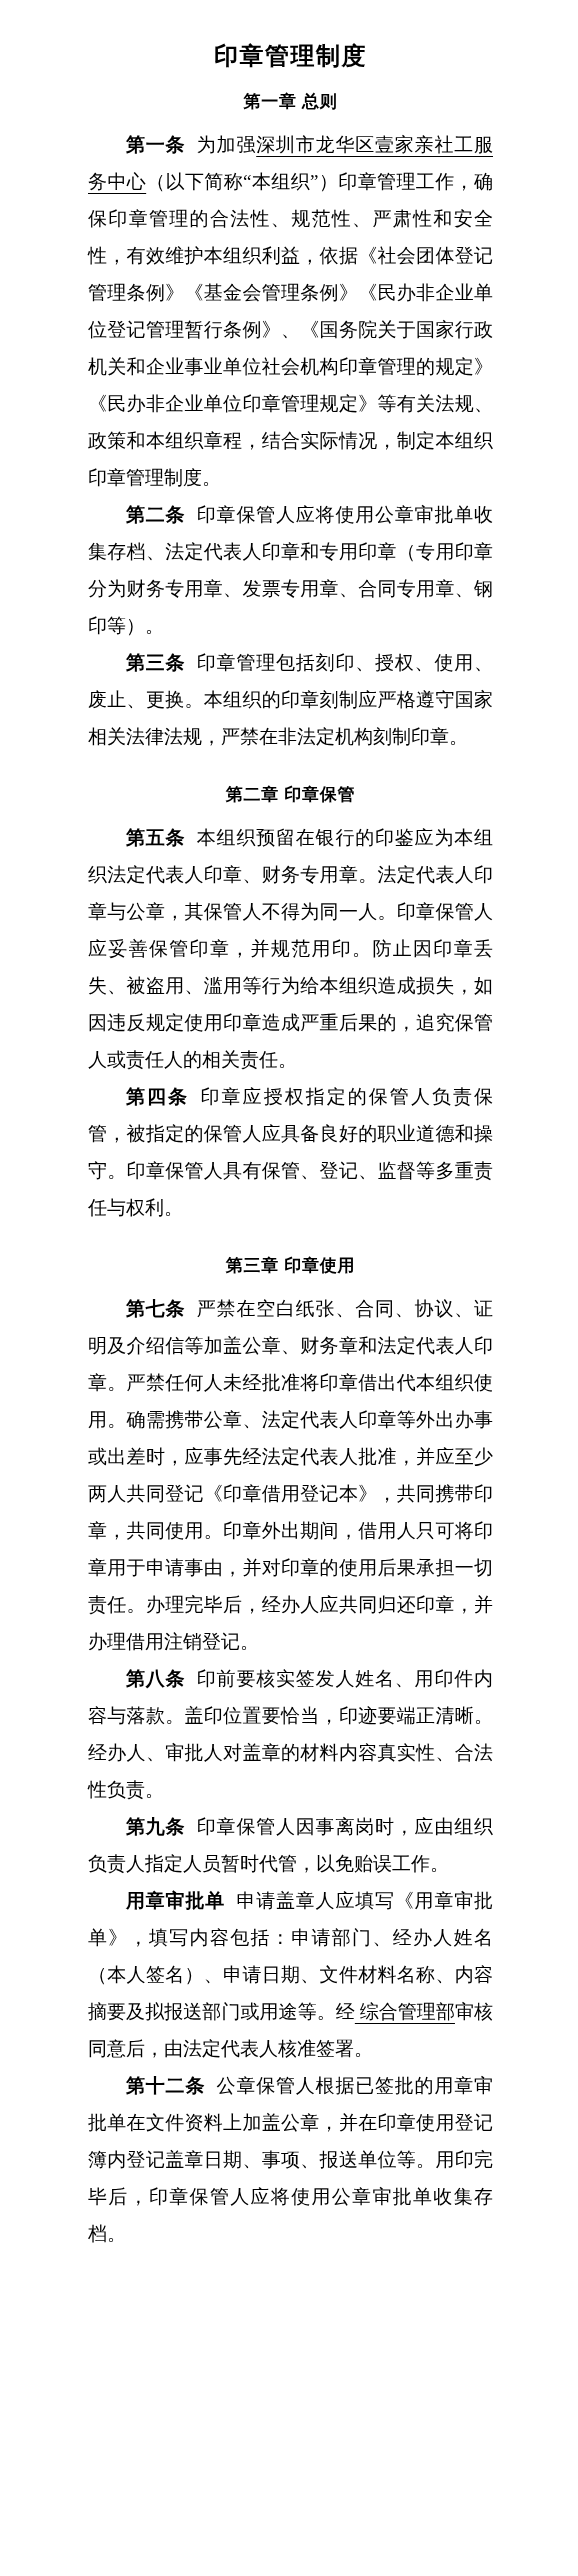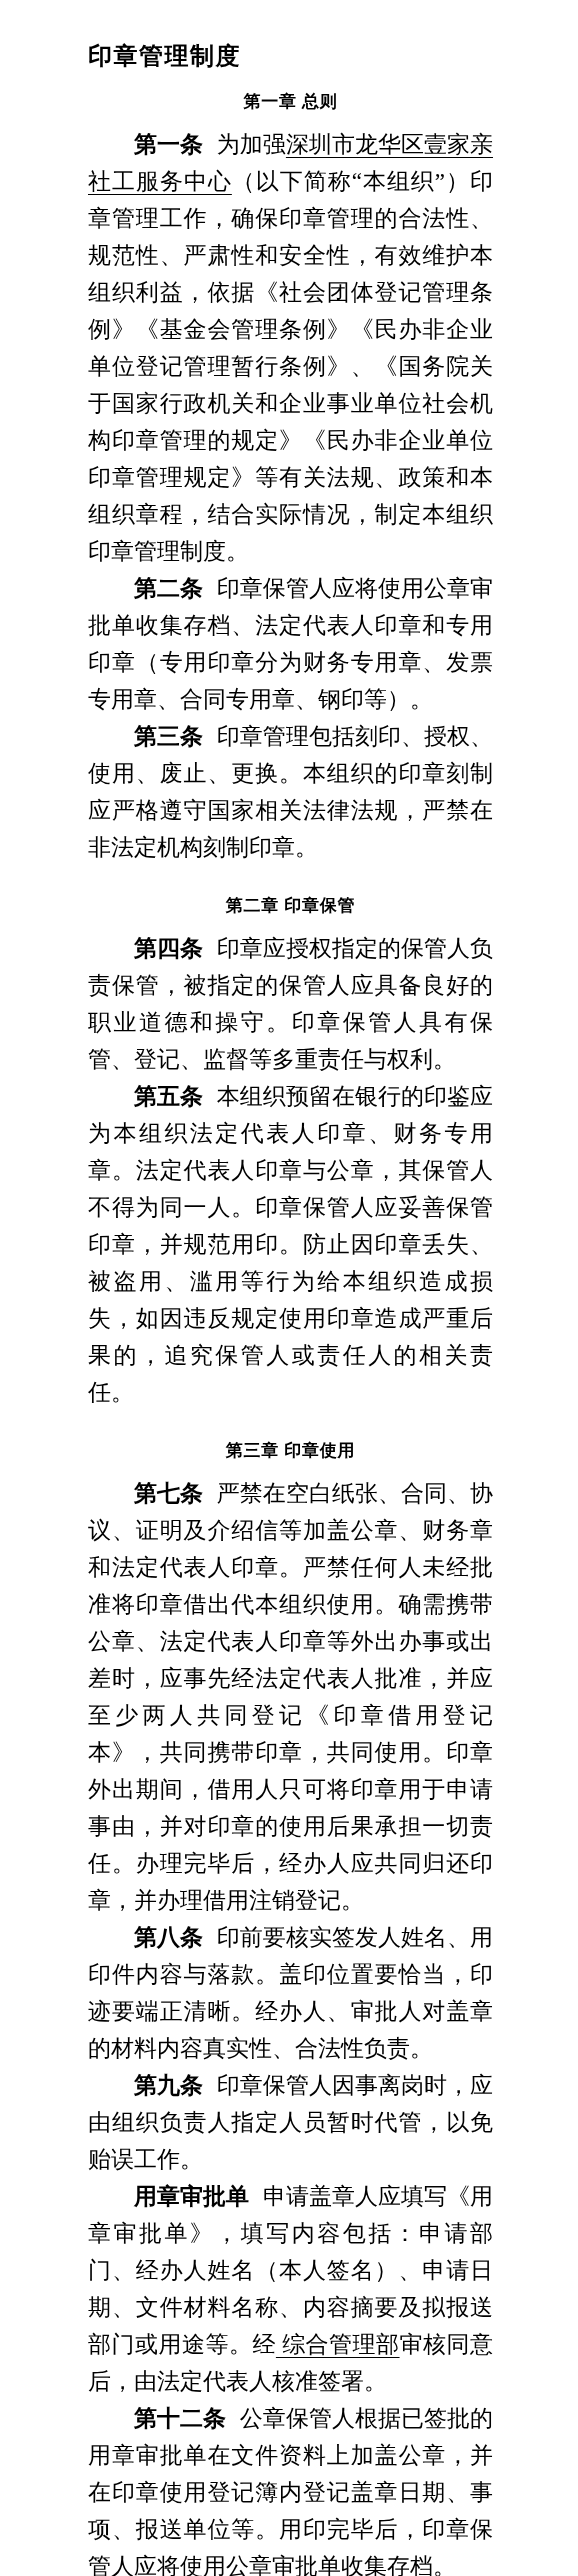--- a/index.html
+++ b/index.html
@@ -15,38 +15,38 @@
     padding: 42px 86px 66px 88px;
     background: #ffffff;
     color: #000000;
     font-family: "Liberation Serif", "DejaVu Serif", serif;
   }
   h1.doc-title {
     font-family: "Liberation Sans", "DejaVu Sans", sans-serif;
     font-weight: bold;
     font-size: 24px;
     line-height: 1.2;
-    text-align: left;
+    text-align: center;
     margin: 0 0 7.3px 0;
     letter-spacing: 1.5px;
   }
   h2.chapter {
     font-family: "Liberation Sans", "DejaVu Sans", sans-serif;
     font-weight: bold;
     font-size: 17px;
     line-height: 1.3;
     text-align: center;
     margin: 29px 0 13px 0;
     letter-spacing: 0.7px;
   }
   #doc-body > h2.chapter:first-child {
     margin-top: 20.4px;
   }
   p.article {
-    font-size: 23px;
+    font-size: 19px;
     line-height: 37px;
     text-align: justify;
     text-indent: 2em;
     margin: 0;
     word-break: break-all;
   }
   .artnum {
     font-family: "Liberation Sans", "DejaVu Sans", sans-serif;
     font-weight: bold;
     margin-right: 0.6em;
@@ -61,22 +61,22 @@
 <body>
 
 <div class="page">
   <h1 class="doc-title">印章管理制度</h1>
   <div id="doc-body">
       <h2 class="chapter">第一章 总则</h2>
       <p class="article"><b class="artnum">第一条</b><span>为加强</span><span class="u">深圳市龙华区壹家亲社工服务中心</span><span>（以下简称“本组织”）印章管理工作，确保印章管理的合法性、规范性、严肃性和安全性，有效维护本组织利益，依据《社会团体登记管理条例》《基金会管理条例》《民办非企业单位登记管理暂行条例》、《国务院关于国家行政机关和企业事业单位社会机构印章管理的规定》《民办非企业单位印章管理规定》等有关法规、政策和本组织章程，结合实际情况，制定本组织印章管理制度。</span></p>
       <p class="article"><b class="artnum">第二条</b><span>印章保管人应将使用公章审批单收集存档、法定代表人印章和专用印章（专用印章分为财务专用章、发票专用章、合同专用章、钢印等）。</span></p>
       <p class="article"><b class="artnum">第三条</b><span>印章管理包括刻印、授权、使用、废止、更换。本组织的印章刻制应严格遵守国家相关法律法规，严禁在非法定机构刻制印章。</span></p>
       <h2 class="chapter">第二章 印章保管</h2>
+      <p class="article"><b class="artnum">第五条</b><span>本组织预留在银行的印鉴应为本组织法定代表人印章、财务专用章。法定代表人印章与公章，其保管人不得为同一人。印章保管人应妥善保管印章，并规范用印。防止因印章丢失、被盗用、滥用等行为给本组织造成损失，如因违反规定使用印章造成严重后果的，追究保管人或责任人的相关责任。</span></p>
       <p class="article"><b class="artnum">第四条</b><span>印章应授权指定的保管人负责保管，被指定的保管人应具备良好的职业道德和操守。印章保管人具有保管、登记、监督等多重责任与权利。</span></p>
-      <p class="article"><b class="artnum">第五条</b><span>本组织预留在银行的印鉴应为本组织法定代表人印章、财务专用章。法定代表人印章与公章，其保管人不得为同一人。印章保管人应妥善保管印章，并规范用印。防止因印章丢失、被盗用、滥用等行为给本组织造成损失，如因违反规定使用印章造成严重后果的，追究保管人或责任人的相关责任。</span></p>
       <h2 class="chapter">第三章 印章使用</h2>
       <p class="article"><b class="artnum">第七条</b><span>严禁在空白纸张、合同、协议、证明及介绍信等加盖公章、财务章和法定代表人印章。严禁任何人未经批准将印章借出代本组织使用。确需携带公章、法定代表人印章等外出办事或出差时，应事先经法定代表人批准，并应至少两人共同登记《印章借用登记本》，共同携带印章，共同使用。印章外出期间，借用人只可将印章用于申请事由，并对印章的使用后果承担一切责任。办理完毕后，经办人应共同归还印章，并办理借用注销登记。</span></p>
       <p class="article"><b class="artnum">第八条</b><span>印前要核实签发人姓名、用印件内容与落款。盖印位置要恰当，印迹要端正清晰。经办人、审批人对盖章的材料内容真实性、合法性负责。</span></p>
       <p class="article"><b class="artnum">第九条</b><span>印章保管人因事离岗时，应由组织负责人指定人员暂时代管，以免贻误工作。</span></p>
       <p class="article"><b class="artnum">用章审批单</b><span>申请盖章人应填写《用章审批单》，填写内容包括：申请部门、经办人姓名（本人签名）、申请日期、文件材料名称、内容摘要及拟报送部门或用途等。经</span><span class="u"> 综合管理部</span><span>审核同意后，由法定代表人核准签署。</span></p>
       <p class="article"><b class="artnum">第十二条</b><span>公章保管人根据已签批的用章审批单在文件资料上加盖公章，并在印章使用登记簿内登记盖章日期、事项、报送单位等。用印完毕后，印章保管人应将使用公章审批单收集存档。</span></p>
     </div>
 </div>
 
 

